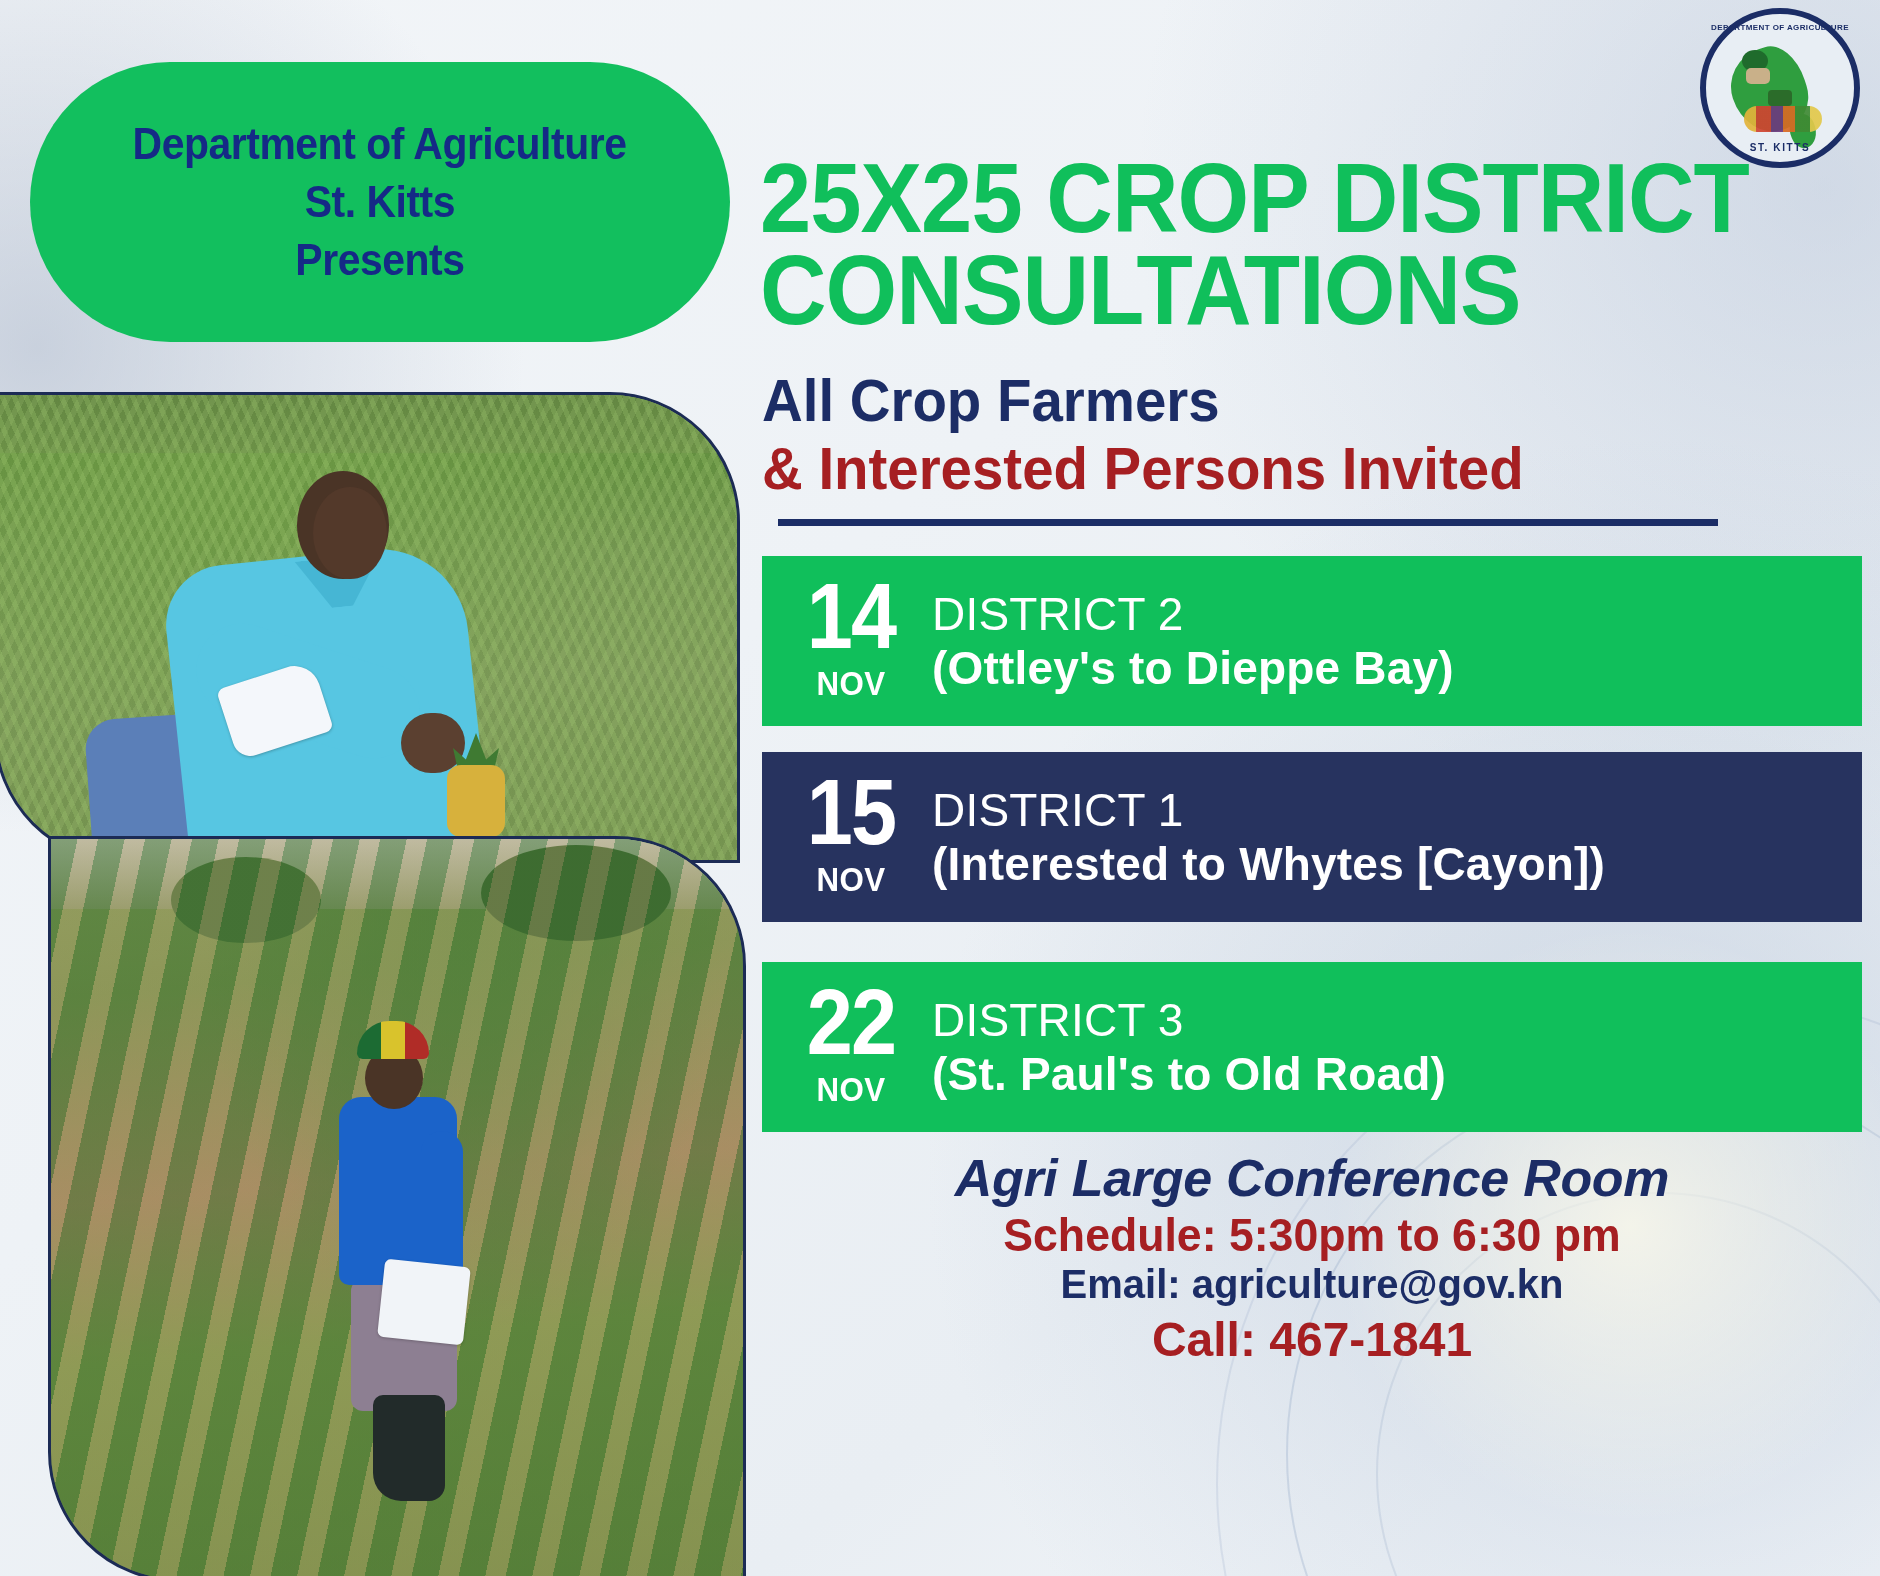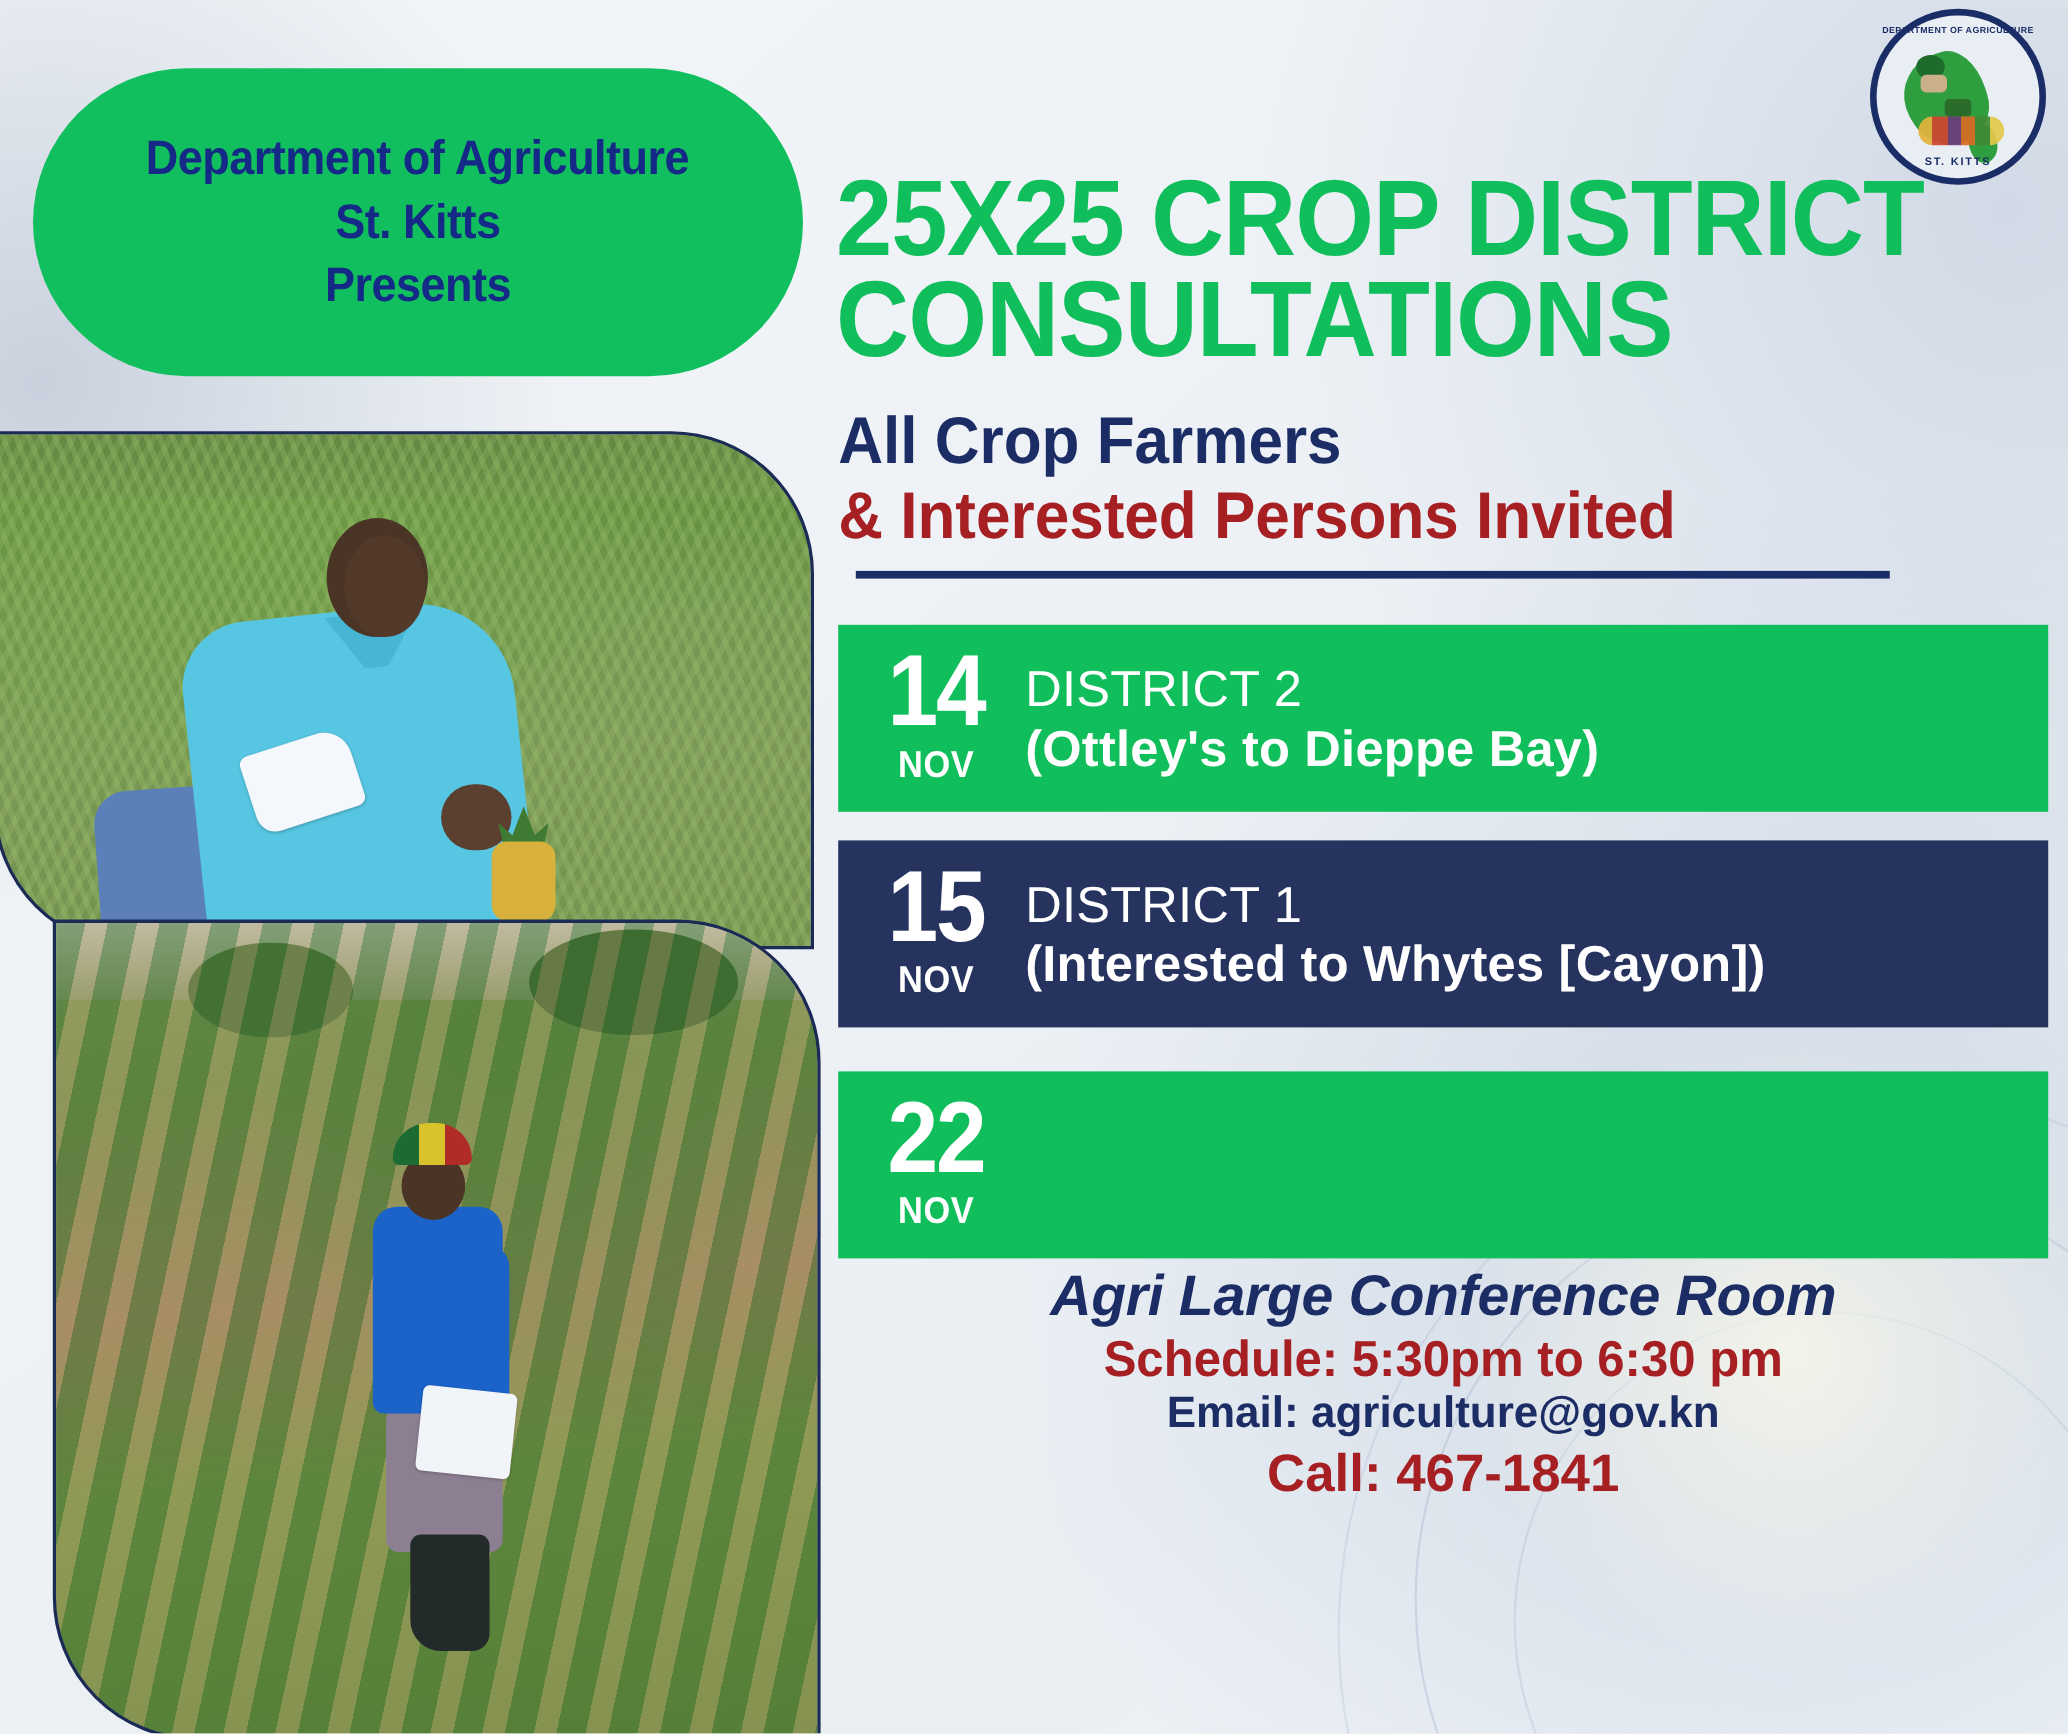--- a/index.html
+++ b/index.html
@@ -140,21 +140,21 @@
   }
   .sub2{
     position:absolute;left:22px;top:438px;width:1100px;
     color:#a61f22;font-weight:bold;font-size:60px;line-height:1.02;
     transform:scaleX(.94);transform-origin:left top;
   }
   .rule{position:absolute;left:38px;top:519px;width:940px;height:7px;background:#1b2d66;}
 
   .row{
     position:absolute;left:22px;width:1100px;height:170px;
-    display:flex;align-items:center;margin-top:12px;
+    display:flex;align-items:center;
   }
   .row.green{background:#10bf5b;}
   .row.navy{background:#27335f;}
   .r1{top:556px;}
   .r2{top:752px;}
   .r3{top:962px;}
 
   .daybox{width:160px;flex:0 0 160px;text-align:center;color:#ffffff;padding-left:18px;box-sizing:border-box;}
   .daynum{font-size:92px;font-weight:bold;line-height:.82;letter-spacing:-2px;transform:scaleX(.9);display:block;}
   .daymon{font-size:34px;font-weight:bold;letter-spacing:.5px;display:block;margin-top:10px;transform:scaleX(.92);}
@@ -261,20 +261,24 @@
         <div class="rt1">DISTRICT 1</div>
         <div class="rt2">(Interested to Whytes [Cayon])</div>
       </div>
     </div>
 
     <div class="row green r3">
       <div class="daybox">
         <span class="daynum">22</span>
         <span class="daymon">NOV</span>
       </div>
+      <div class="rowtext">
+        <div class="rt1">DISTRICT 3</div>
+        <div class="rt2">(St. Paul's to Old Road)</div>
+      </div>
     </div>
 
     <div class="venue">Agri Large Conference Room</div>
     <div class="sched">Schedule: 5:30pm to 6:30 pm</div>
     <div class="email">Email: agriculture@gov.kn</div>
     <div class="call">Call: 467-1841</div>
   </div>
 </div>
 
 </body></html>

